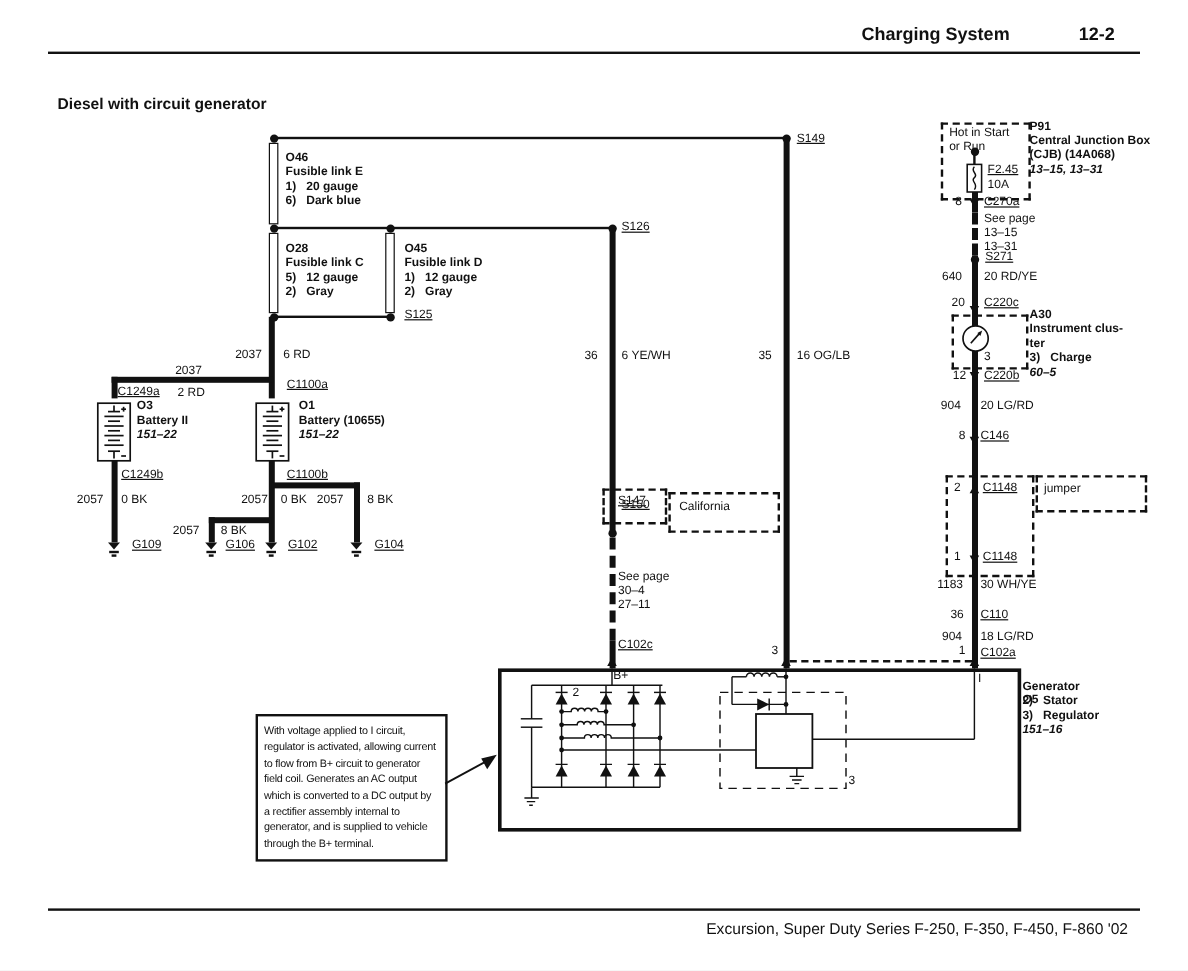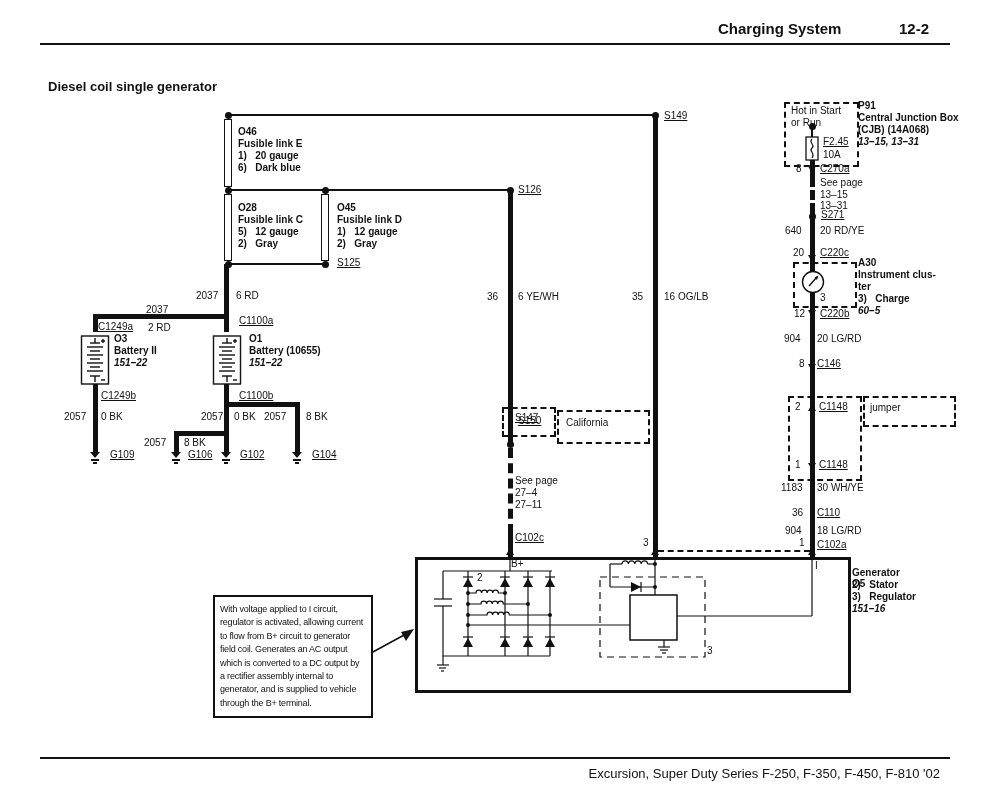--- a/index.html
+++ b/index.html
@@ -33,23 +33,23 @@
   svg{position:absolute;overflow:visible}
 </style>
 </head>
 <body>
 
 <div id="page">
 
   <span class="lb h b" style="left:718px;top:20px">Charging System</span>
   <span class="lb h b" style="left:899px;top:20px">12-2</span>
   <div class="lh" style="left:40px;top:43px;width:910px"></div>
-  <span class="lb t b" style="left:48px;top:79px">Diesel coil single generator</span>
+  <span class="lb t b" style="left:48px;top:79px">Diesel with circuit generator</span>
   <div class="lh" style="left:40px;top:757px;width:910px;height:1.5px"></div>
-  <span class="lb f" style="right:50px;top:766px">Excursion, Super Duty Series F-250, F-350, F-450, F-810 '02</span>
+  <span class="lb f" style="right:50px;top:766px">Excursion, Super Duty Series F-250, F-350, F-450, F-860 '02</span>
 
   <div class="lh" style="left:228px;top:114px;width:427px"></div>
   <div class="lh" style="left:228px;top:189px;width:282px"></div>
   <div class="lh" style="left:228px;top:263px;width:97px"></div>
   <div class="lhd" style="left:658px;top:550px;width:152px"></div>
 
   <div class="flink" style="left:224px;top:119px;height:66px"></div>
   <div class="flink" style="left:224px;top:194px;height:65px"></div>
   <div class="flink" style="left:321px;top:194px;height:65px"></div>
 
@@ -292,21 +292,21 @@
   <span class="lb u" style="left:240px;top:449px">G102</span>
   <span class="lb" style="left:264px;top:411px">2057</span>
   <span class="lb" style="left:306px;top:411px">8 BK</span>
   <span class="lb u" style="left:312px;top:449px">G104</span>
 
   <span class="lb" style="left:487px;top:291px">36</span>
   <span class="lb" style="left:518px;top:291px">6 YE/WH</span>
   <span class="lb" style="left:632px;top:291px">35</span>
   <span class="lb" style="left:664px;top:291px">16 OG/LB</span>
   <span class="lb" style="left:515px;top:475px">See page</span>
-  <span class="lb" style="left:515px;top:487px">27–4</span>
+  <span class="lb" style="left:515px;top:487px">30–4</span>
   <span class="lb" style="left:515px;top:499px">27–11</span>
   <span class="lb u" style="left:515px;top:532px">C102c</span>
   <span class="lb" style="left:643px;top:537px">3</span>
 
   <span class="lb" style="left:791px;top:105px">Hot in Start</span>
   <span class="lb" style="left:791px;top:117px">or Run</span>
   <span class="lb u" style="left:823px;top:136px">F2.45</span>
   <span class="lb" style="left:823px;top:149px">10A</span>
   <span class="lb b" style="left:858px;top:100px">P91</span>
   <span class="lb b" style="left:858px;top:112px">Central Junction Box</span>

